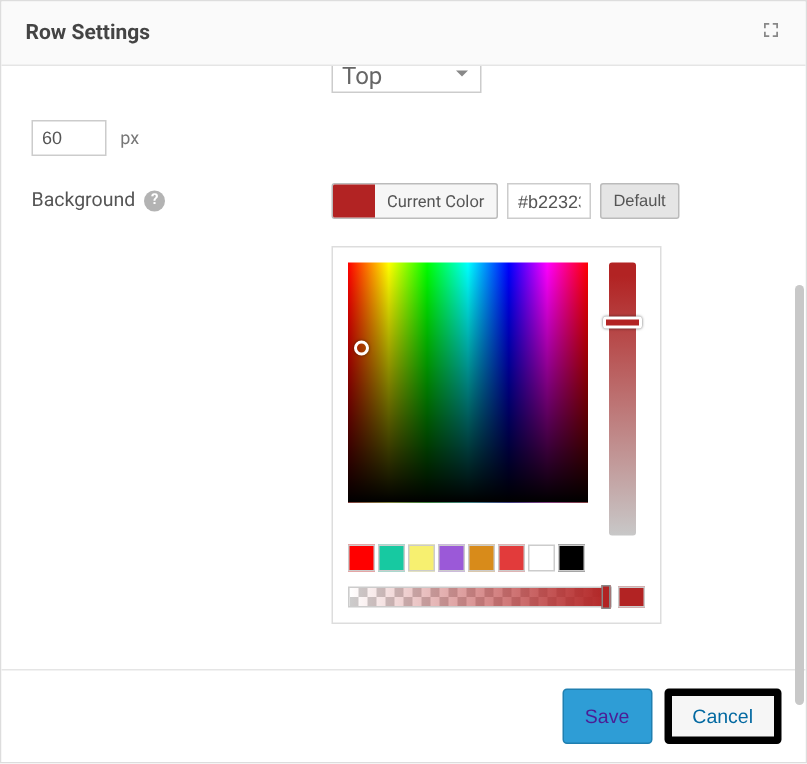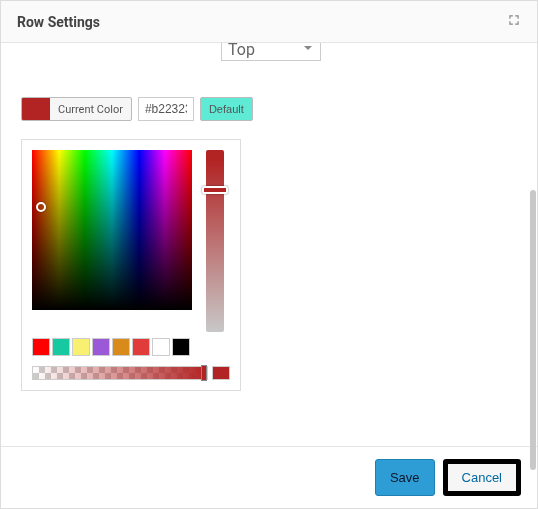--- a/index.html
+++ b/index.html
@@ -152,21 +152,21 @@
     font-size: 11px;
     color: #555;
   }
   .hex-input {
     width: 56px;
     height: 24px;
     text-align: center;
   }
   .default-btn {
     border: 1px solid #bbb;
-    background: #5eead4;
+    background: #e5e5e5;
     padding: 3px 8px;
     font-size: 11px;
     color: #555;
     border-radius: 2px;
     cursor: pointer;
     height: 24px;
   }
 
   .picker-panel {
     margin-top: 18px;
@@ -268,21 +268,21 @@
     font-size: 13px;
     border-radius: 3px;
     cursor: pointer;
     border: 5px solid #000000;
     background: #f6f6f6;
     color: #0369a1;
   }
   .btn-primary {
     background: #2e9dd6;
     border: 1px solid #1f7fb0;
-    color: #0f172a;
+    color: #4c1d95;
     text-align: center;
   }
 
   .scrollbar {
     position: absolute;
     right: 2px;
     top: 190px;
     width: 6px;
     height: 280px;
     background: #c8c8c8;
@@ -303,23 +303,31 @@
   </div>
 
 
   <div class="body">
 
     <div class="partial-select">
       <span>Top</span>
     </div>
 
     <div class="row">
+      <div class="control">
+        <input type="text" class="size-input" value="60" style="">
+        <span class="unit">px</span>
+      </div>
     </div>
 
     <div class="row">
+      <div class="label">
+        <span>Background</span>
+        <span class="help-icon">?</span>
+      </div>
       <div class="control">
         <div class="color-row">
           <div class="current-color-btn">
             <div class="current-color-swatch"></div>
             <div class="current-color-label">Current Color</div>
           </div>
           <input type="text" class="hex-input" value="#b22323" style="">
           <button class="default-btn">Default</button>
         </div>
 

